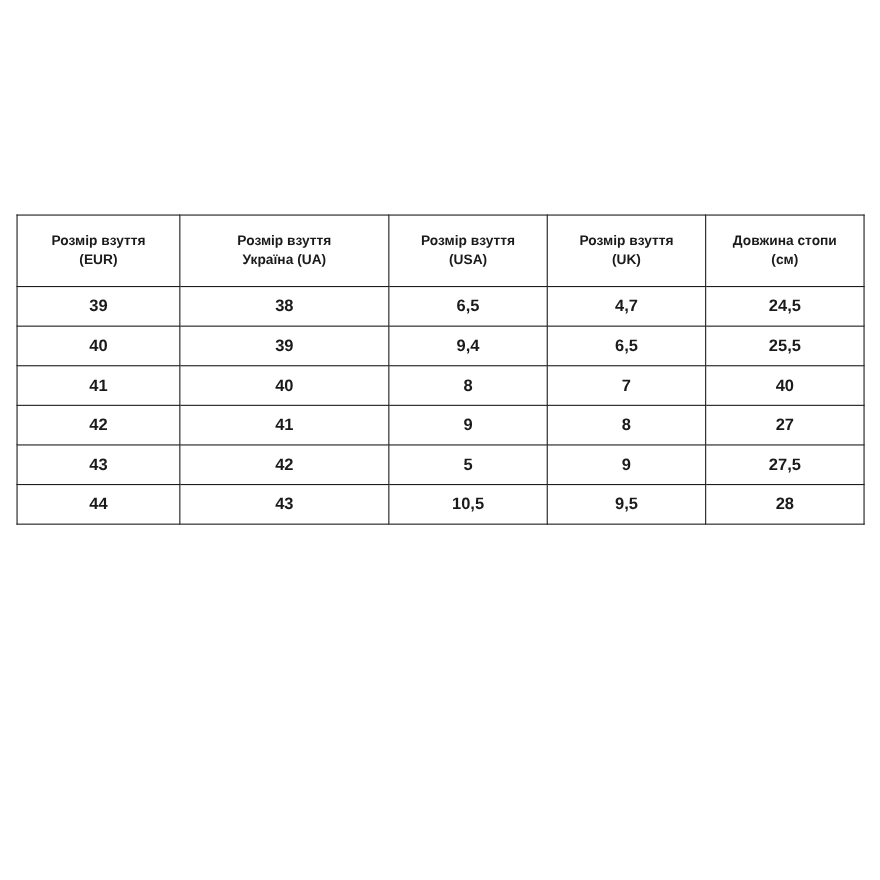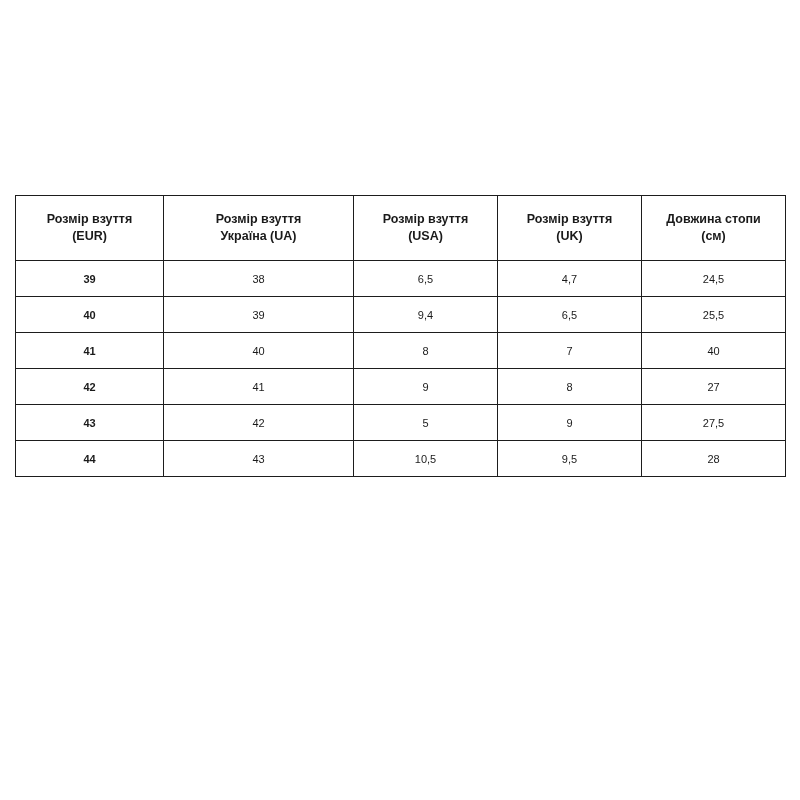--- a/index.html
+++ b/index.html
@@ -33,34 +33,34 @@
     border-collapse: collapse;
     width: 770px;
     table-layout: fixed;
     background: #ffffff;
   }
   table.size-table th,
   table.size-table td {
     border: 1px solid #1d1d1d;
     text-align: center;
     vertical-align: middle;
-    font-size: 11px;
+    font-size: 15px;
     color: #1a1a1a;
     padding: 0;
   }
   table.size-table thead th {
     font-weight: bold;
     height: 56px;
     line-height: 1.35;
     font-size: 12.5px;
     padding: 4px 4px;
   }
   table.size-table tbody td {
     height: 35px;
-    font-weight: normal;
+    font-weight: bold;
   }
   table.size-table tbody td.eur {
     font-weight: bold;
   }
   col.c1 { width: 148px; }
   col.c2 { width: 190px; }
   col.c3 { width: 144px; }
   col.c4 { width: 144px; }
   col.c5 { width: 144px; }
   .hdr-line { display: block; }

